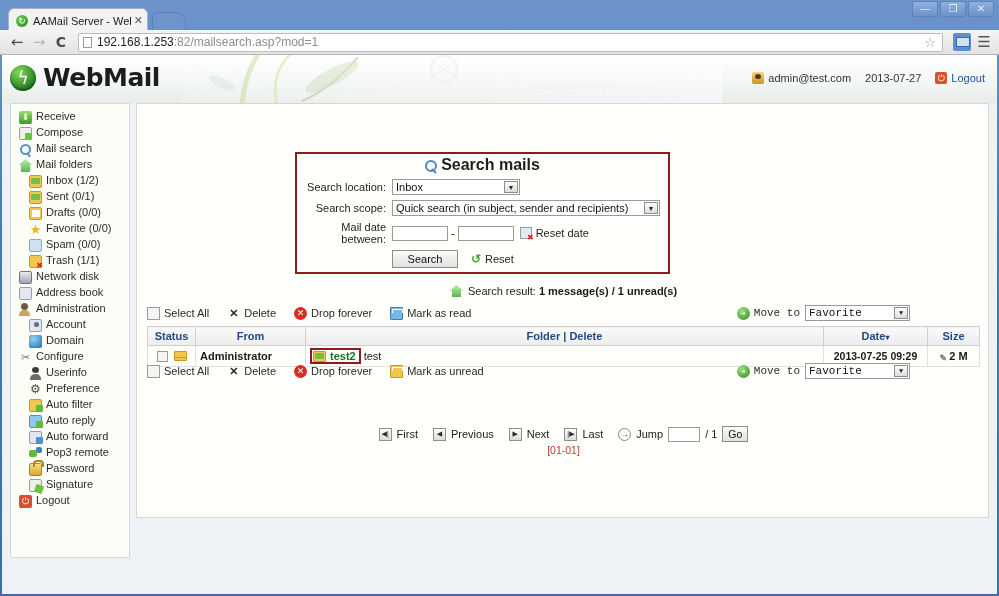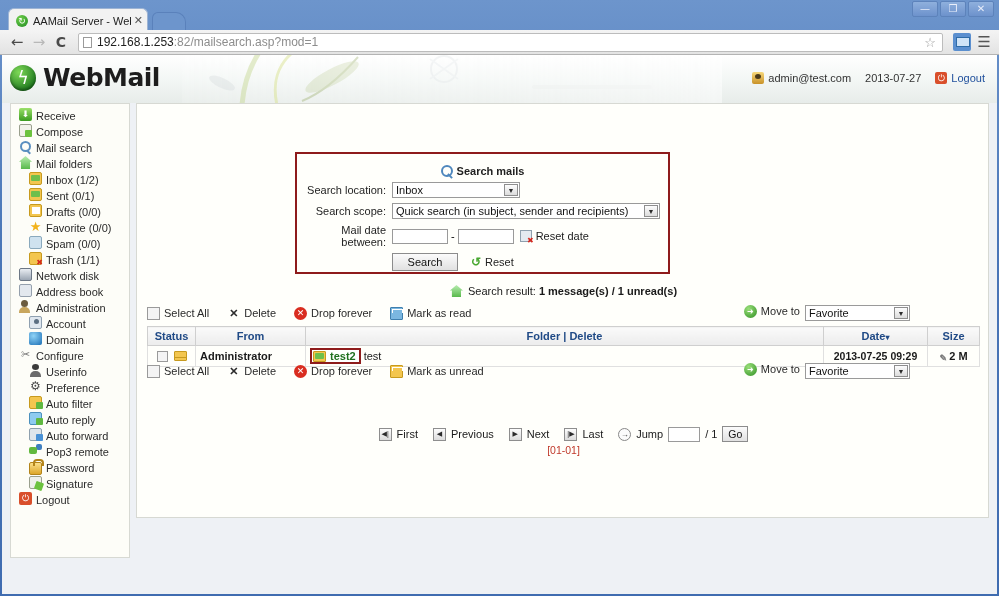--- a/index.html
+++ b/index.html
@@ -152,21 +152,21 @@
     line-height:12px; text-align:center;
   }
 
   
   .sidebar {
     position: absolute; left: 8px; top: 48px; width: 120px; height: 455px;
     background: #fdfdf8; border: 1px solid #d7d9d3;
     padding: 4px 0 6px 0;
   }
   .side-item {
-    display: flex; align-items: flex-start; height: 16px; margin: 0 0 0 8px;
+    display: flex; align-items: flex-end; height: 16px; margin: 0 0 0 8px;
     font-size: 11px; color: #2b2b2b; white-space: nowrap; cursor: pointer;
   }
   .side-item.indent { margin-left: 18px; }
   .side-item .ico {
     width: 13px; height: 13px; margin-right: 4px; flex: none; border-radius: 2px;
     position: relative;
   }
   .side-item .lbl { line-height: 16px; }
 
   
@@ -225,22 +225,22 @@
     position: absolute; left: 134px; top: 48px; width: 853px; height: 415px;
     background: #fffffb; border: 1px solid #d7d9d3;
   }
 
   
   .searchbox {
     position: absolute; left: 158px; top: 48px; width: 375px; height: 122px;
     border: 2px solid #8e1b1b; background: #fffffb;
   }
   .searchbox .sbtitle {
-    text-align: center; font-size: 11px; font-weight: bold; color: #1f1f1f;
-    padding-top: 11px;
+    text-align: center; font-size: 16px; font-weight: bold; color: #1f1f1f;
+    padding-top: 2px;
   }
   .mag {
     display: inline-block; width: 12px; height: 12px; position: relative;
     vertical-align: -2px; margin-right: 4px;
   }
   .mag::after{content:"";position:absolute;left:0;top:0;width:8px;height:8px;border:2px solid #4f87bd;border-radius:50%;}
   .mag::before{content:"";position:absolute;right:0;bottom:0;width:6px;height:2px;background:#4f87bd;transform:rotate(45deg);}
 
   .frow { display: flex; align-items: center; margin-top: 5px; }
   .frow .flabel {
@@ -303,21 +303,21 @@
   }
   .tico-x::after{content:"✕";position:absolute;inset:0;color:#2e2e2e;font-size:11px;line-height:13px;font-weight:bold;text-align:center;}
   .tico-drop{ background:#d92d20; border-radius:50%; }
   .tico-drop::after{content:"✕";position:absolute;inset:0;color:#fff;font-size:9px;line-height:13px;text-align:center;}
   .tico-read{ background:#7bb7e0; border:1px solid #3f7fae; border-radius:1px;}
   .tico-read::after{content:"";position:absolute;left:1px;top:1px;width:9px;height:3px;border:1px solid #fff;border-bottom:none;}
   .tico-unread{ background:#f3c64f; border:1px solid #c79a1e; border-radius:1px;}
   .tico-unread::after{content:"";position:absolute;left:1px;top:1px;width:9px;height:3px;border:1px solid #fff;border-bottom:none;}
 
   .moveto {
-    margin-left: auto; display: flex; font-size: 11px; color: #2a2a2a;
+    margin-left: auto; display: flex; align-items: center; font-size: 11px; color: #2a2a2a; font-family: Liberation Mono, monospace;
   }
   .moveto .mico {
     width: 13px; height: 13px; border-radius: 50%;
     background: radial-gradient(circle at 35% 30%, #9ae07a, #2f8e22);
     margin-right: 4px; position: relative;
   }
   .moveto .mico::after{content:"➜";position:absolute;inset:0;color:#fff;font-size:8px;line-height:13px;text-align:center;}
 
   
   .mailtable {

